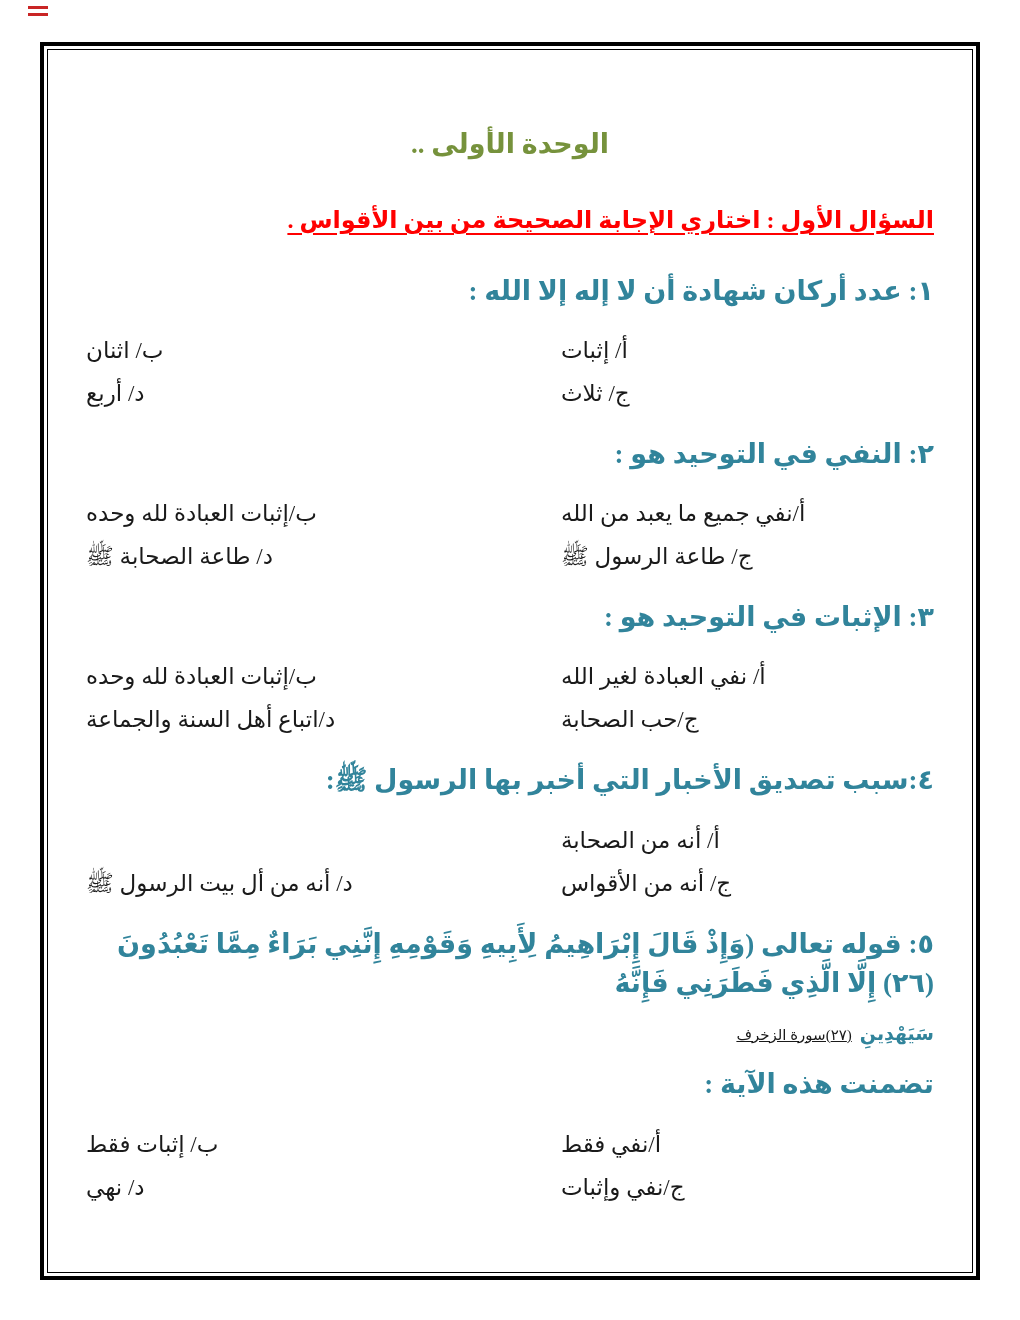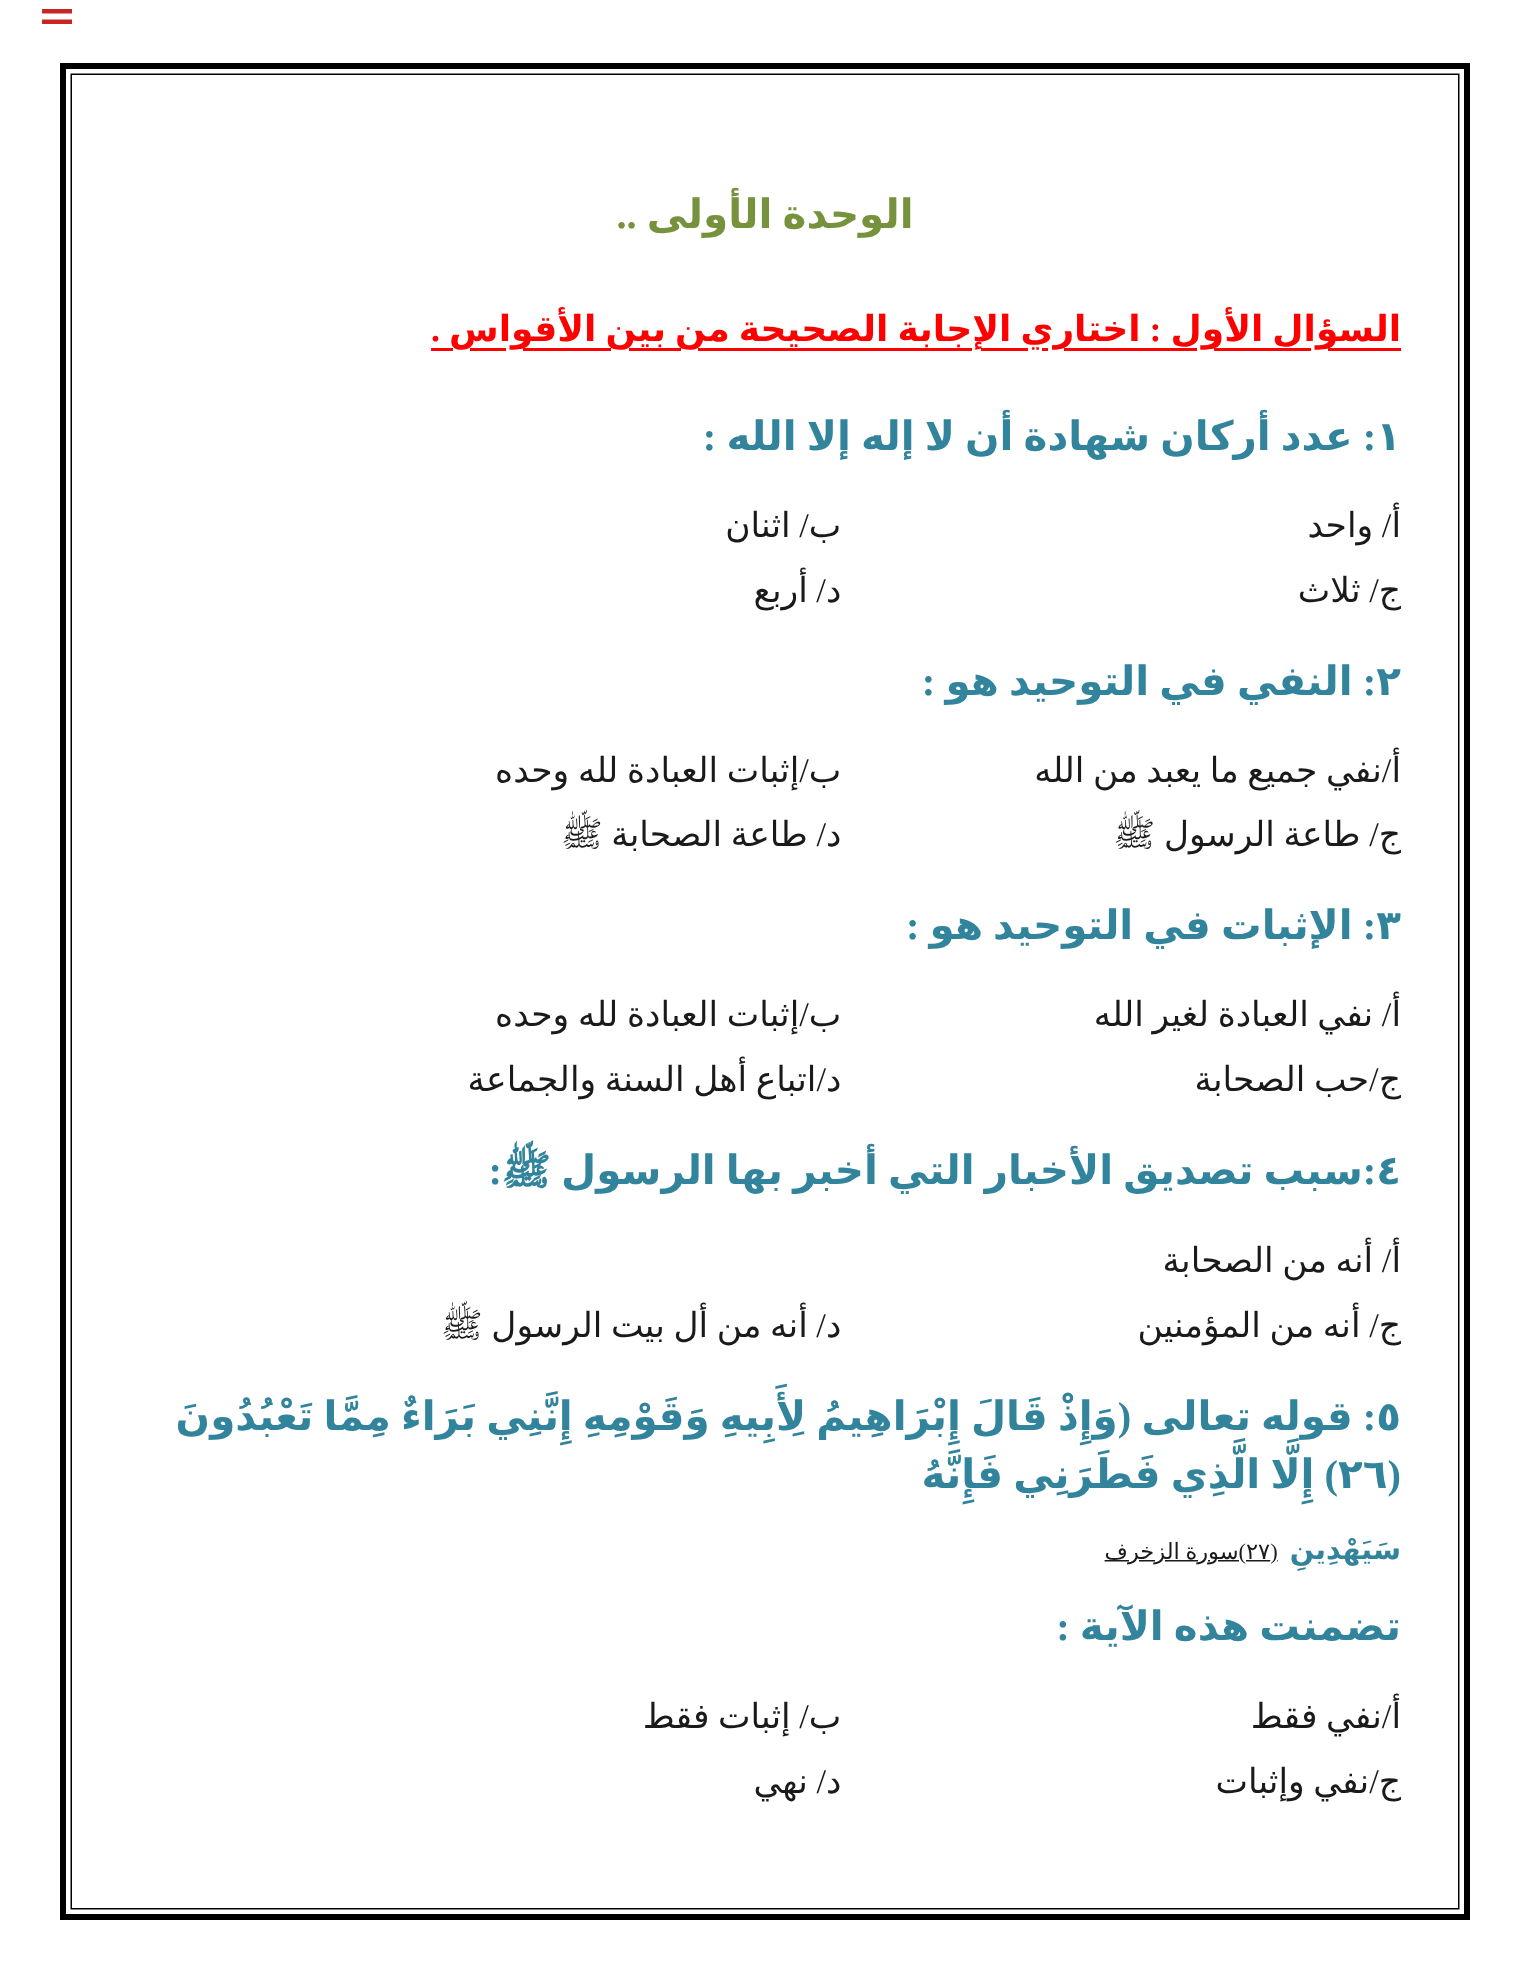--- a/index.html
+++ b/index.html
@@ -71,21 +71,21 @@
   }
   .options-row {
     display: grid;
     grid-template-columns: 44% 56%;
     line-height: 43px;
   }
   .option {
     color: #1a1a1a;
     font-size: 23px;
     display: block;
-    text-align: right;
+    text-align: left;
   }
   .verse-line2 {
     margin: 0 0 18px 0;
     line-height: 1.4;
   }
   .verse-word {
     color: #31849B;
     font-size: 19px;
     font-weight: 700;
   }
@@ -109,21 +109,21 @@
   <div class="content">
 
     <h1 class="doc-title">الوحدة الأولى ..</h1>
 
     <h2 class="section-heading">السؤال الأول : اختاري الإجابة الصحيحة من بين الأقواس .</h2>
 
     <section class="question-block">
       <p class="question">١: عدد أركان شهادة أن لا إله إلا الله :</p>
       <div class="options">
         <div class="options-row">
-          <span class="option">أ/ واحد</span>
+          <span class="option">أ/ إثبات</span>
           <span class="option">ب/ اثنان</span>
         </div>
         <div class="options-row">
           <span class="option">ج/ ثلاث</span>
           <span class="option">د/ أربع</span>
         </div>
       </div>
     </section>
 
     <section class="question-block">
@@ -154,21 +154,21 @@
       </div>
     </section>
 
     <section class="question-block">
       <p class="question">٤:سبب تصديق الأخبار التي أخبر بها الرسول ﷺ:</p>
       <div class="options">
         <div class="options-row">
           <span class="option">أ/ أنه من الصحابة</span>
         </div>
         <div class="options-row">
-          <span class="option">ج/ أنه من المؤمنين</span>
+          <span class="option">ج/ أنه من الأقواس</span>
           <span class="option">د/ أنه من أل بيت الرسول ﷺ</span>
         </div>
       </div>
     </section>
 
     <section class="question-block">
       <p class="question">٥: قوله تعالى (وَإِذْ قَالَ إِبْرَاهِيمُ لِأَبِيهِ وَقَوْمِهِ إِنَّنِي بَرَاءٌ مِمَّا تَعْبُدُونَ (٢٦) إِلَّا الَّذِي فَطَرَنِي فَإِنَّهُ</p>
       <p class="verse-line2">
         <span class="verse-word">سَيَهْدِينِ</span>
         <span class="verse-ref">(٢٧)سورة الزخرف</span>

